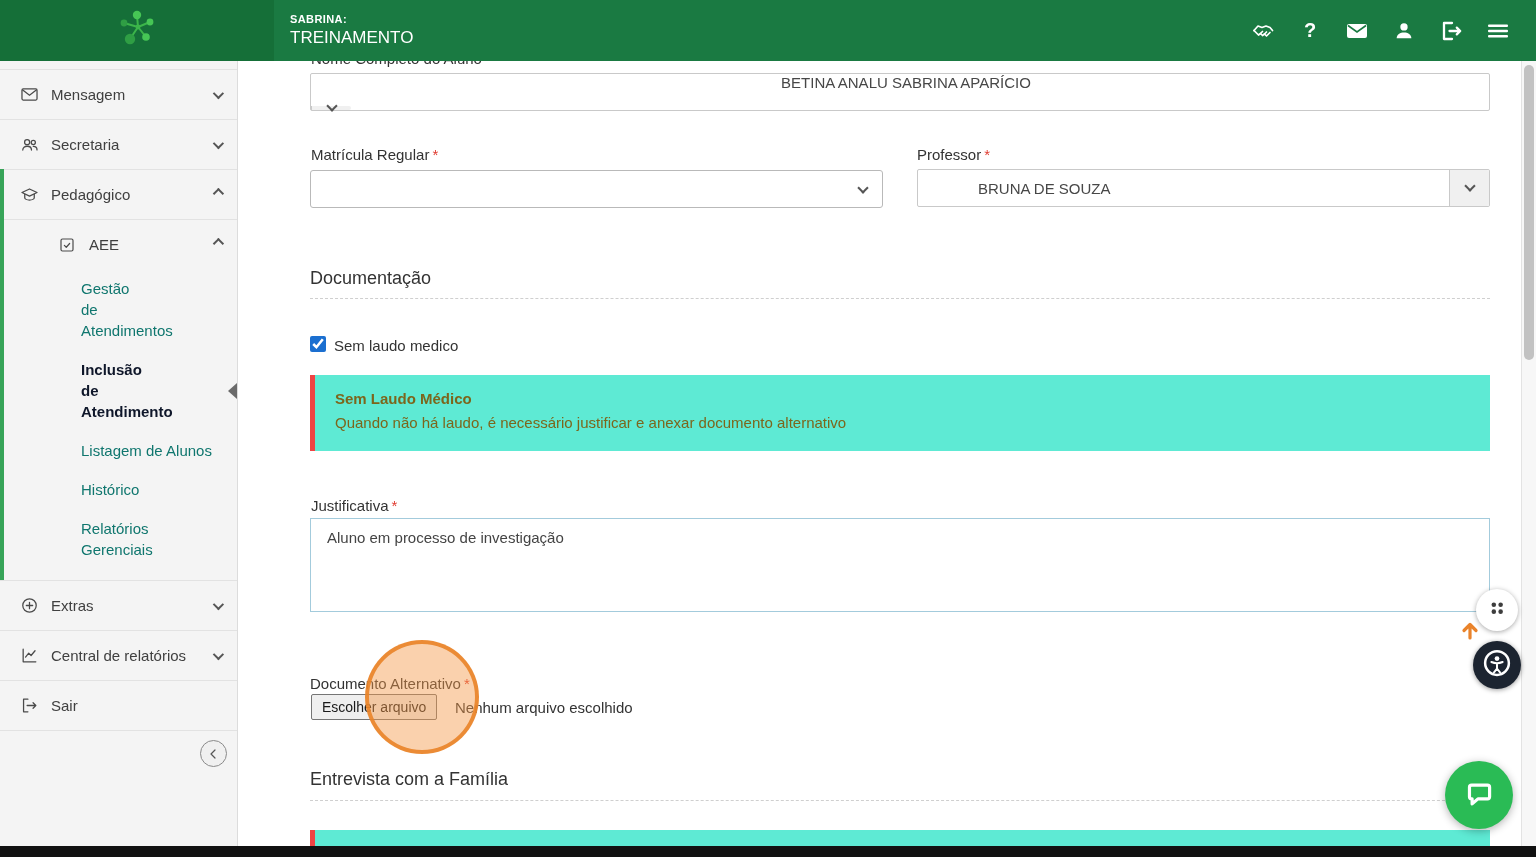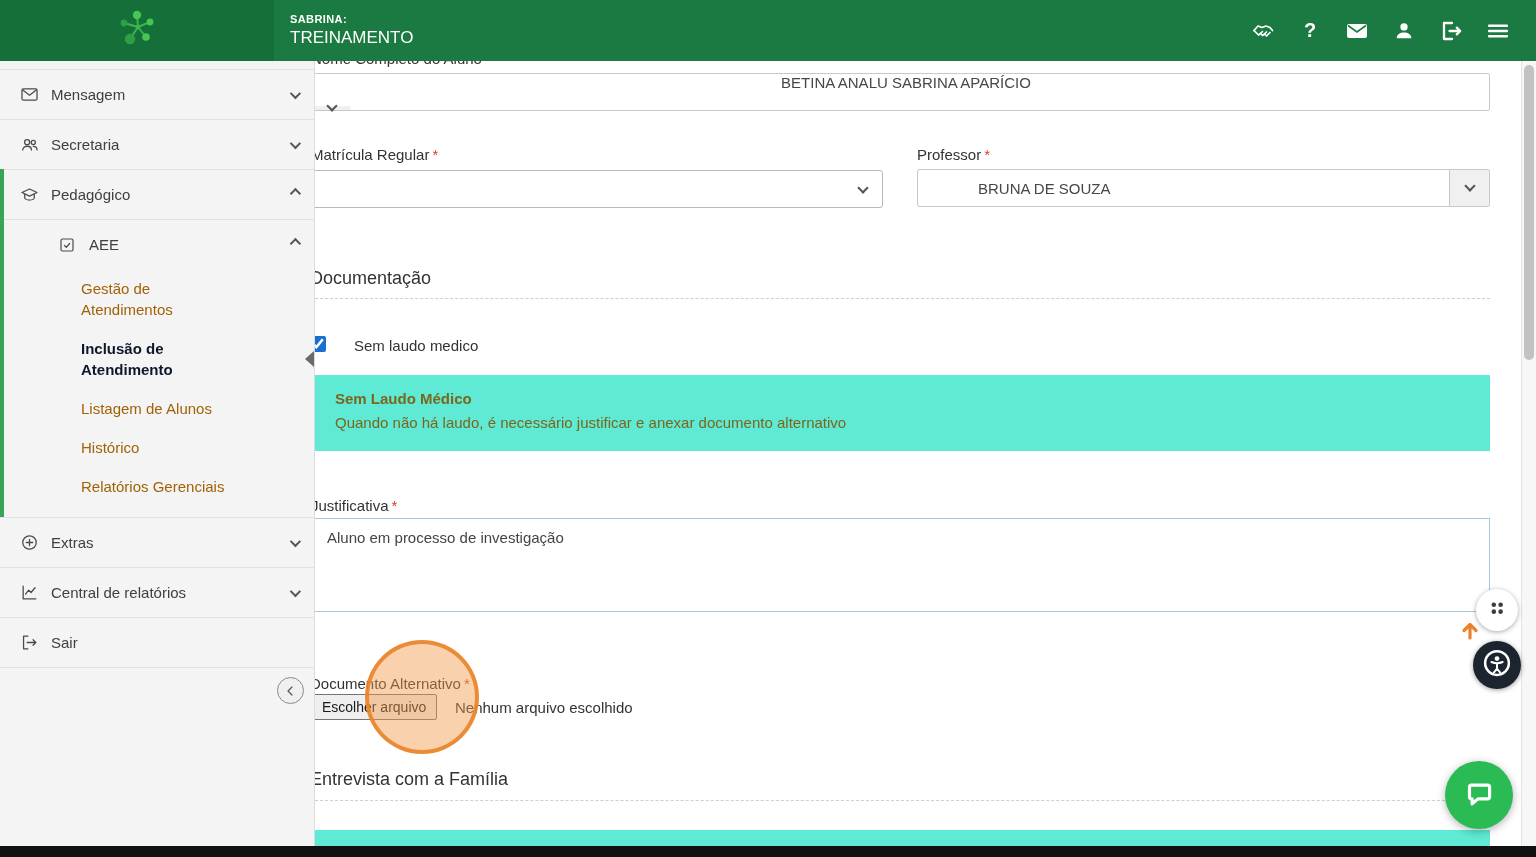--- a/index.html
+++ b/index.html
@@ -13,31 +13,31 @@
   .topbar { position:absolute; top:0; left:0; right:0; height:61px; background:#1a7a42; display:flex; align-items:center; z-index:50; }
   .logo-box { width:274px; height:100%; background:#156f38; display:flex; align-items:center; justify-content:center; flex:none; }
   .unit { margin-left:16px; color:#fff; }
   .unit-label { font-size:11px; font-weight:bold; letter-spacing:.4px; }
   .unit-name { font-size:17px; margin-top:3px; }
   .topbar-icons { margin-left:auto; display:flex; align-items:center; gap:23px; padding-right:26px; }
   .tb-icon { width:24px; height:24px; display:flex; align-items:center; justify-content:center; cursor:pointer; }
   .help-glyph { font-size:20px; font-weight:bold; color:#fff; }
 
   
-  .sidebar { position:absolute; top:61px; left:0; width:315px; bottom:0; background:#f4f4f4; border-right:1px solid #dcdcdc; z-index:40; padding-top:8px; }
+  .sidebar { position:absolute; top:61px; left:0; width:238px; bottom:0; background:#f4f4f4; border-right:1px solid #dcdcdc; z-index:40; padding-top:8px; }
   .side-item { display:flex; align-items:center; height:50px; padding:0 16px 0 20px; color:#404040; font-size:15px; gap:12px; cursor:pointer; }
   .bt { border-top:1px solid #e2e2e2; }
   .si-icon { width:19px; height:19px; flex:none; color:#4a4a4a; display:flex; align-items:center; }
   .chev { margin-left:auto; width:8px; height:8px; border-right:2px solid #555; border-bottom:2px solid #555; flex:none; }
   .chev.down { transform:rotate(45deg) translateY(-2px); }
   .chev.up { transform:rotate(-135deg) translateY(2px); }
   .side-group { border-left:4px solid #37a458; }
   .side-group .side-item { padding-left:16px; }
   .sub-item { padding-left:54px !important; }
-  .leaf { padding:9px 20px 9px 77px; font-size:15px; line-height:21px; color:#a16207; cursor:pointer; position:relative; }
+  .leaf { padding:9px 20px 9px 77px; font-size:15px; line-height:21px; color:#0f766e; cursor:pointer; position:relative; }
   .leaf.narrow { padding-right:92px; }
   .leaf.active { color:#0f172a; font-weight:bold; }
   .marker { position:absolute; right:0; top:50%; margin-top:-8px; width:0; height:0;
             border-top:8px solid transparent; border-bottom:8px solid transparent; border-right:9px solid #6b6b6b; }
   .side-sep { border:none; border-top:1px solid #e2e2e2; margin:0; }
   .collapse-row { display:flex; justify-content:flex-end; padding:9px 10px 0 0; }
   .collapse-btn { width:27px; height:27px; border-radius:50%; border:1px solid #8a8a8a; background:#f0f0f0; color:#555;
                   display:flex; align-items:center; justify-content:center; cursor:pointer; }
 
   
@@ -268,21 +268,21 @@
     <span class="val">BRUNA DE SOUZA</span>
     <span class="addon">
         <span class="chev2"></span>
       </span>
   </div>
 
   <h2 class="section-title" style="left:36px; top:207px; font-weight:normal;">Documentação</h2>
   <div class="dashed" style="left:36px; top:237px; width:1180px;"></div>
 
   <input type="checkbox" checked="" class="chk" style="left: 36px; top: 275px;">
-  <span class="chk-label" style="left:60px; top:276px;margin-left:20px;">Sem laudo medico</span>
+  <span class="chk-label" style="left:60px; top:276px;">Sem laudo medico</span>
 
   <div class="warning" style="left:36px; top:314px; width:1180px; height:76px;">
     <div class="warning-title">Sem Laudo Médico</div>
     <div>Quando não há laudo, é necessário justificar e anexar documento alternativo</div>
   </div>
 
   <span class="lbl" style="left:37px; top:436px;">
     <span>Justificativa</span><span class="req">*</span>
   </span>
   <textarea class="txtarea" style="left: 36px; top: 457px; width: 1180px; height: 94px;">Aluno em processo de investigação</textarea>

